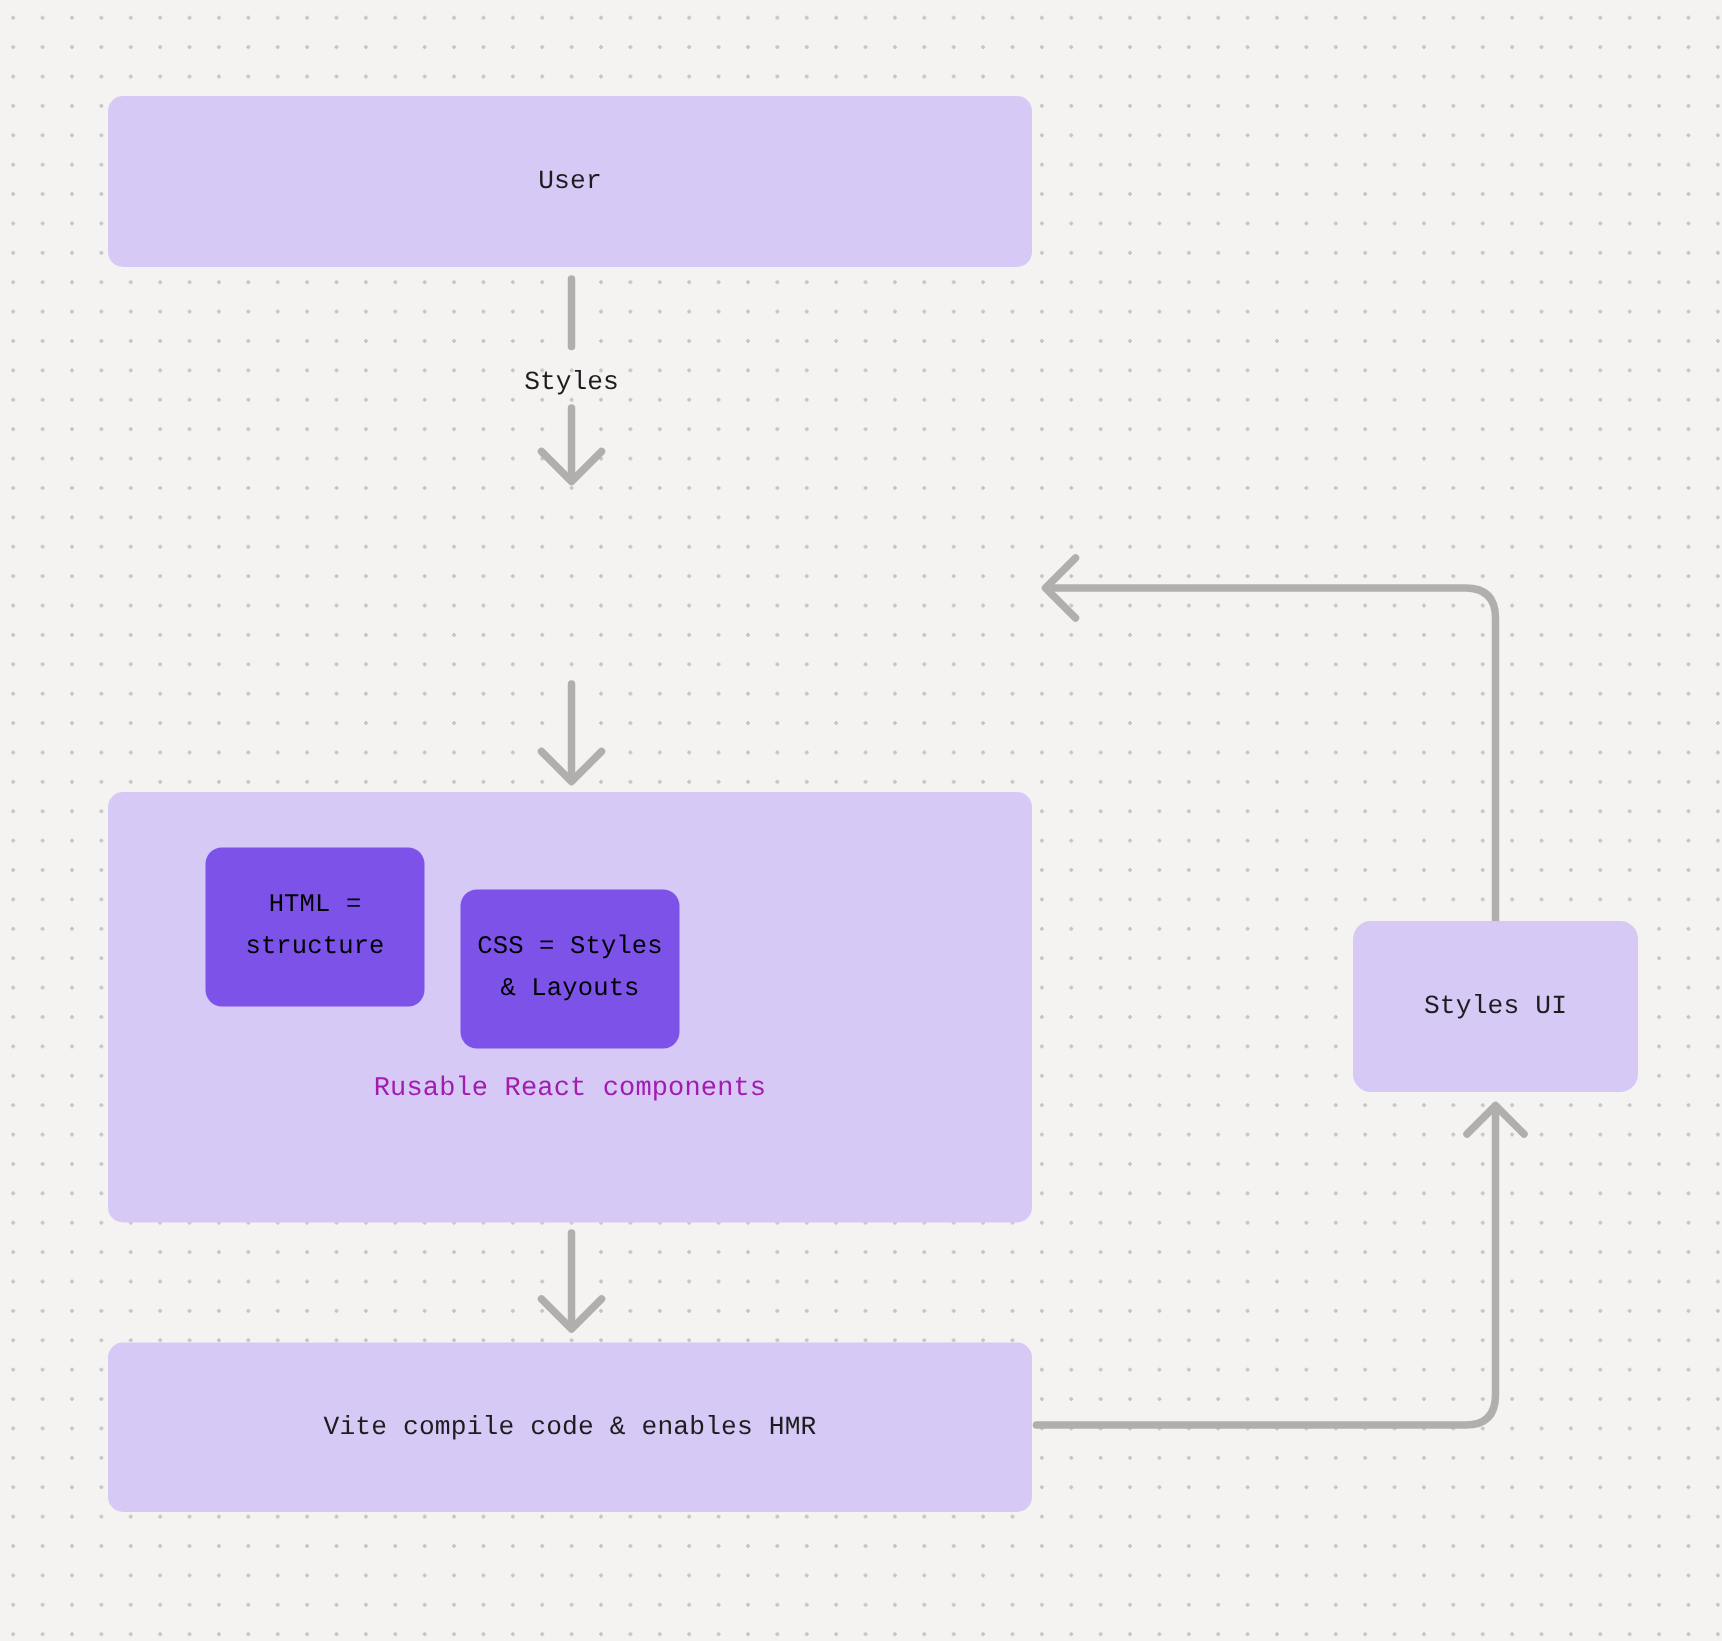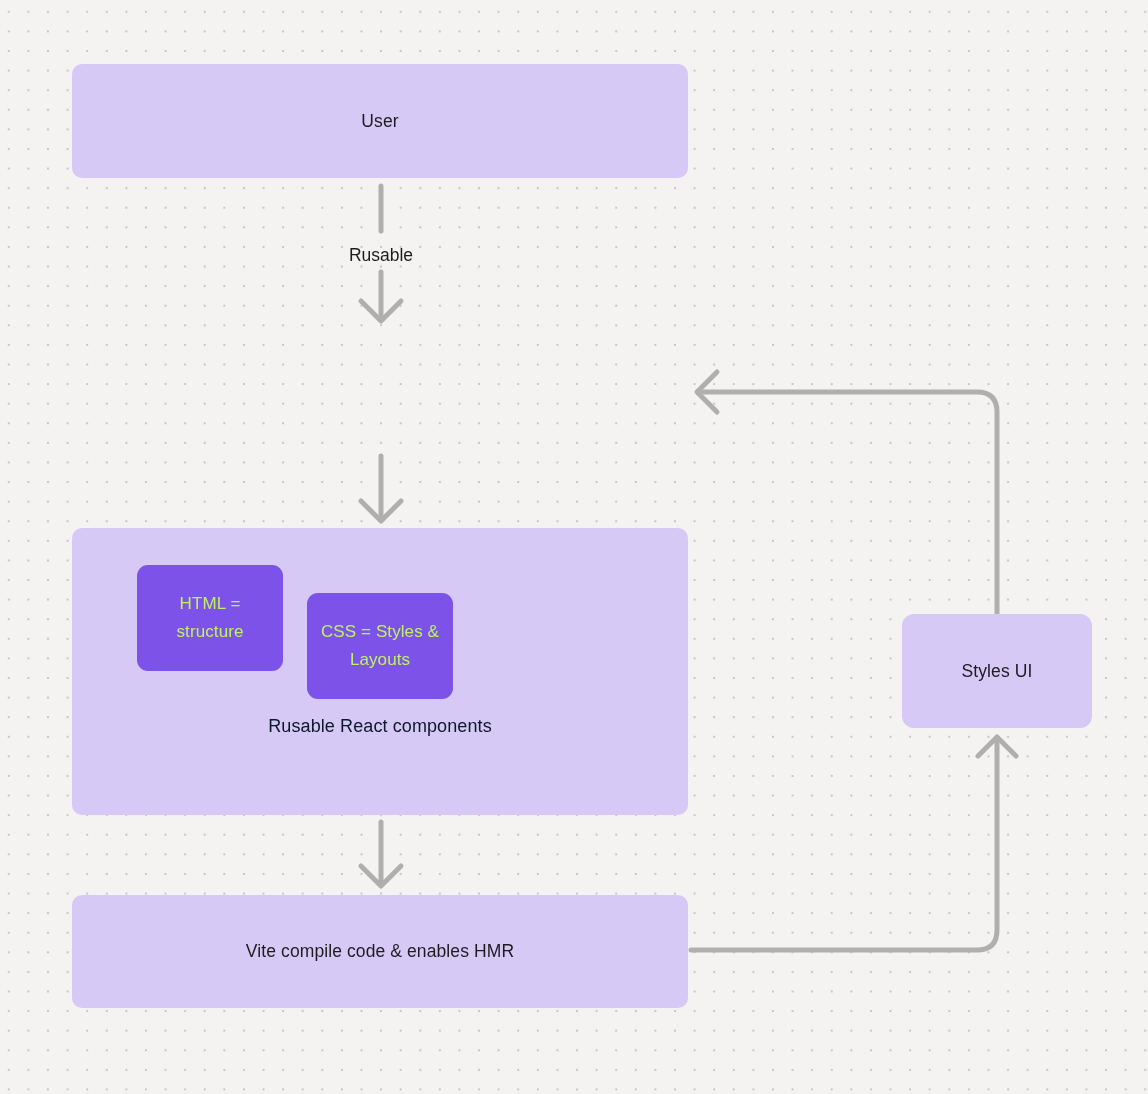--- a/index.html
+++ b/index.html
@@ -9,20 +9,21 @@
   .canvas {
     position: relative;
     width: 1148px;
     height: 1094px;
     margin: 0 auto;
     background-color: #f4f3f2;
     background-image: radial-gradient(circle, #c8c6c4 1.1px, rgba(0,0,0,0) 1.2px);
     background-size: 19.6px 19.6px;
     background-position: -1px 2px;
     overflow: hidden;
+    font-family: Liberation Mono, monospace;
   }
 
   svg.edges {
     position: absolute;
     left: 0; top: 0;
     z-index: 1;
   }
   svg.edges path {
     fill: none;
     stroke: #b1aeae;
@@ -54,37 +55,37 @@
     position: absolute;
     top: 37px;
     width: 146px;
     height: 106px;
     background: #7c52e8;
     border-radius: 11px;
     display: flex;
     align-items: center;
     justify-content: center;
     text-align: center;
-    color: #bef264;
+    color: #000000;
     font-size: 17px;
     font-weight: 500;
     line-height: 28px;
     padding: 0 10px;
   }
   .chip-html { left: 65px; }
   .chip-css  { left: 235px; margin-top: 28px; }
   .chip-js   { left: 405px; }
 
   .container-caption {
     position: absolute;
     left: 0;
     top: 188px;
     width: 616px;
     text-align: center;
-    color: #0f172a;
+    color: #a21caf;
     font-size: 18px;
   }
 
   .edge-label {
     position: absolute;
     z-index: 2;
     left: 381px;
     top: 245px;
     transform: translateX(-50%);
     color: #1d1d1f;
@@ -113,21 +114,21 @@
     <path d="M978 756 L997 737 L1016 756"></path>
 
     <path d="M997 618 L997 412 Q997 392 977 392 L703 392"></path>
     <path d="M717 372 L697 392 L717 412"></path>
   </svg>
 
   <div class="node node-user">
     <span>User</span>
   </div>
 
-  <div class="edge-label">Rusable</div>
+  <div class="edge-label">Styles</div>
 
 
   <div class="node node-container">
     <div class="chip chip-html">
       <span>HTML = structure</span>
     </div>
     <div class="chip chip-css">
       <span>CSS = Styles &amp; Layouts</span>
     </div>
     <div class="container-caption">Rusable React components</div>

